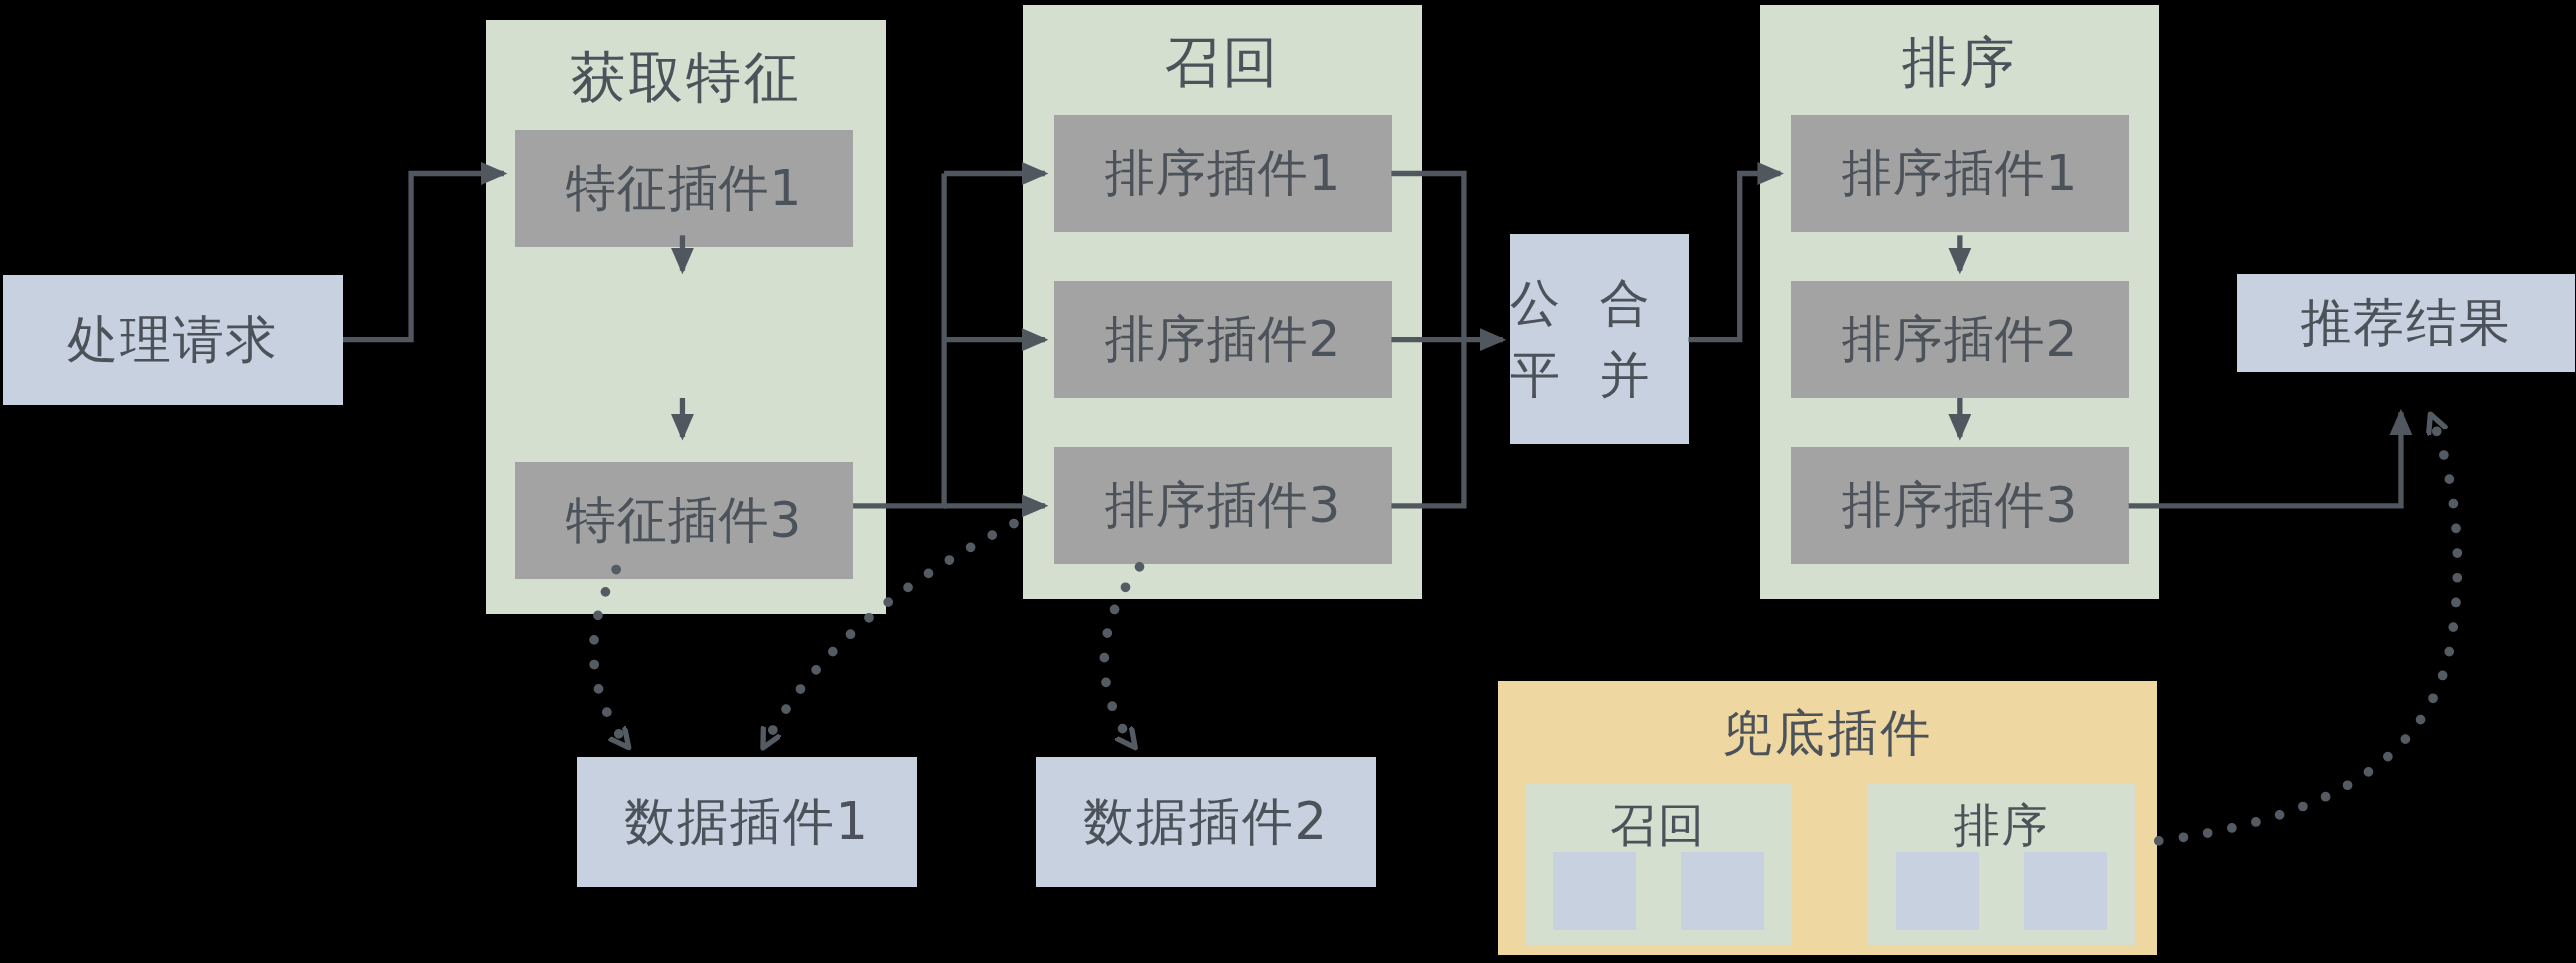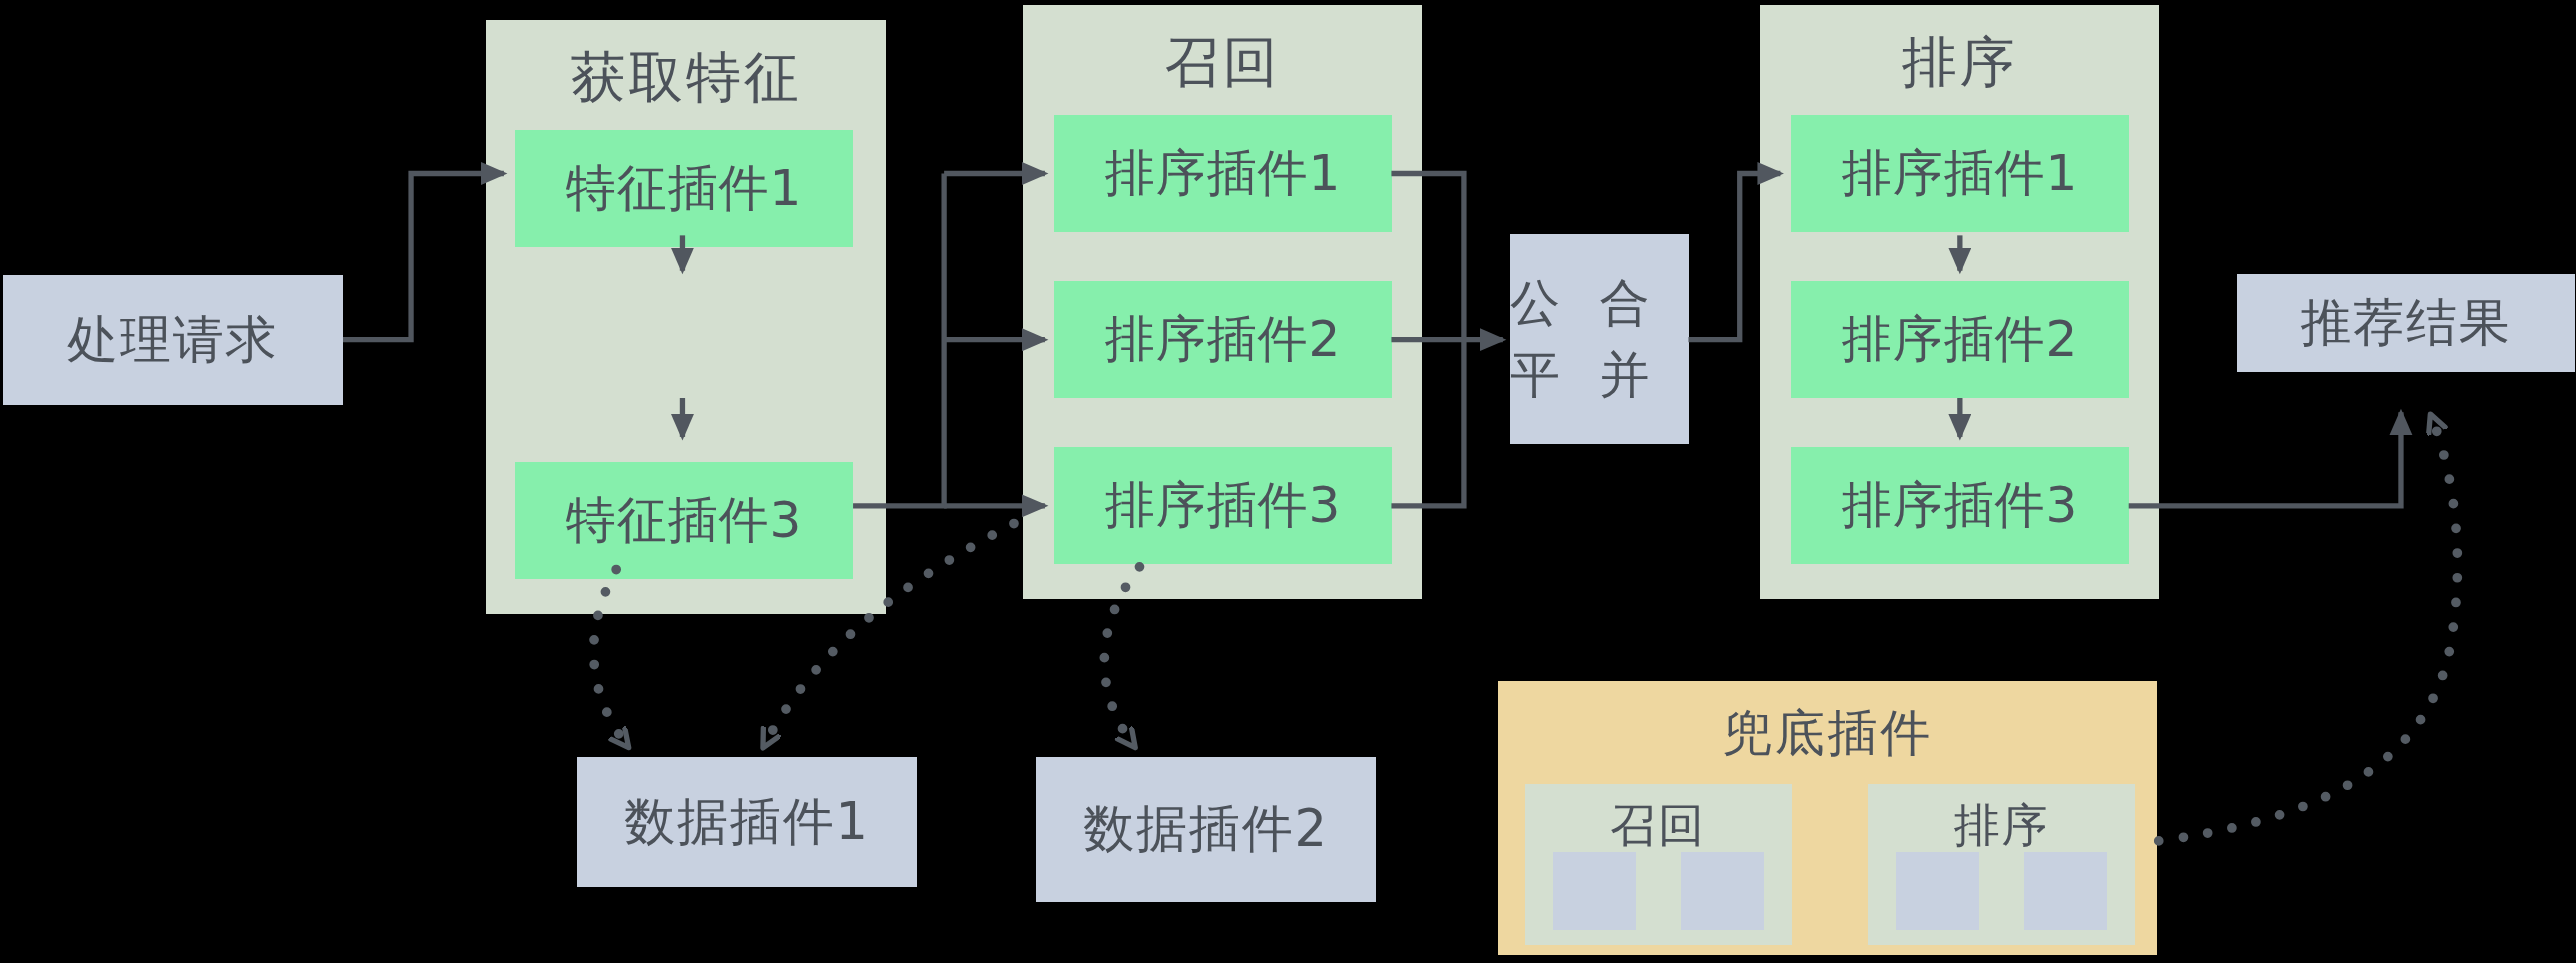--- a/index.html
+++ b/index.html
@@ -40,21 +40,21 @@
     text-align: center;
     font-size: 55px;
     color: #4c525a;
     letter-spacing: 2.7px;
   }
   .plugin {
     position: absolute;
     left: 29px;
     width: 338px;
     height: 117px;
-    background: #86efac;
+    background: #a3a3a3;
     color: #4c525a;
     display: flex;
     align-items: center;
     justify-content: center;
     font-size: 50px;
     letter-spacing: 0.9px;
     white-space: nowrap;
   }
   .row1 { top: 110px; }
   .row2 { top: 276px; }
@@ -157,21 +157,21 @@
 <div class="abs stage" style="left:1760px; top:5.3px; width:399px; height:594px;">
   <div class="stage-title">排序</div>
   <div class="plugin row1" style="left:31px;">排序插件1</div>
   <div class="plugin row2" style="left:31px;">排序插件2</div>
   <div class="plugin row3" style="left:31px;">排序插件3</div>
 </div>
 
 <div class="abs node" style="left:2237px; top:274px; width:338px; height:98px;">推荐结果</div>
 
 <div class="abs node" style="left:553px; top:757px; width:340px; height:130px;margin-left:24px;">数据插件1</div>
-<div class="abs node" style="left:1036px; top:757px; width:340px; height:145px;">数据插件2</div>
+<div class="abs node" style="left:1036px; top:757px; width:340px; height:130px;">数据插件2</div>
 
 <div class="abs fallback" style="left:1498px; top:681px; width:659px; height:274px;">
   <div class="fallback-title">兜底插件</div>
   <div class="fallback-sub" style="left:26.5px;">
     <div class="fallback-sub-label">召回</div>
     <div class="slot" style="left:28px;"></div>
     <div class="slot" style="left:156px;"></div>
   </div>
   <div class="fallback-sub" style="left:370px;">
     <div class="fallback-sub-label">排序</div>

